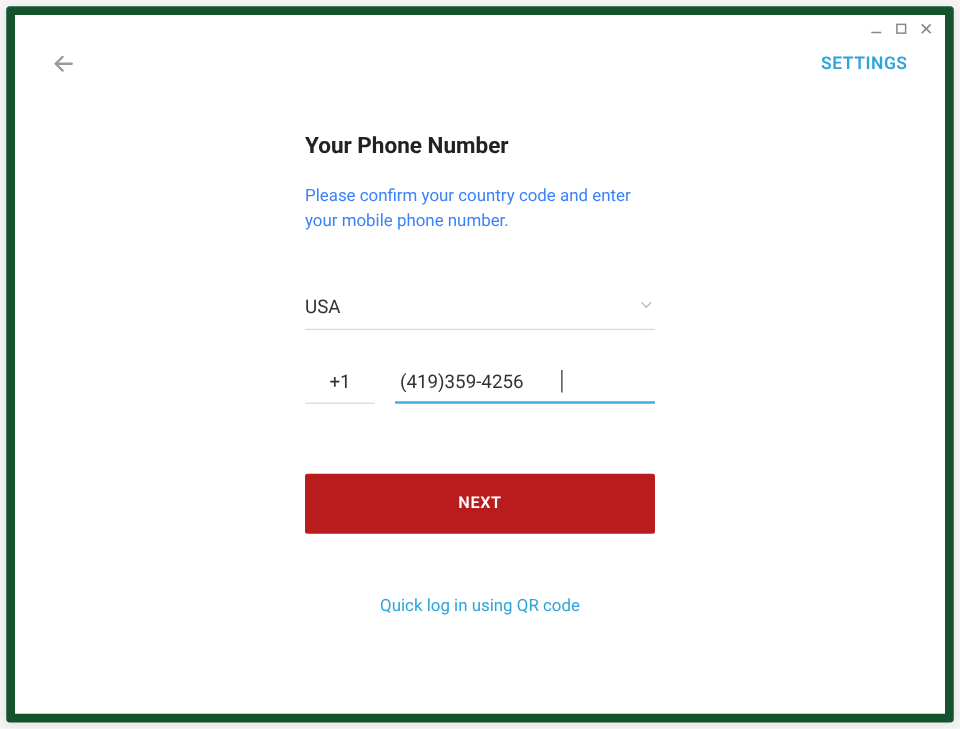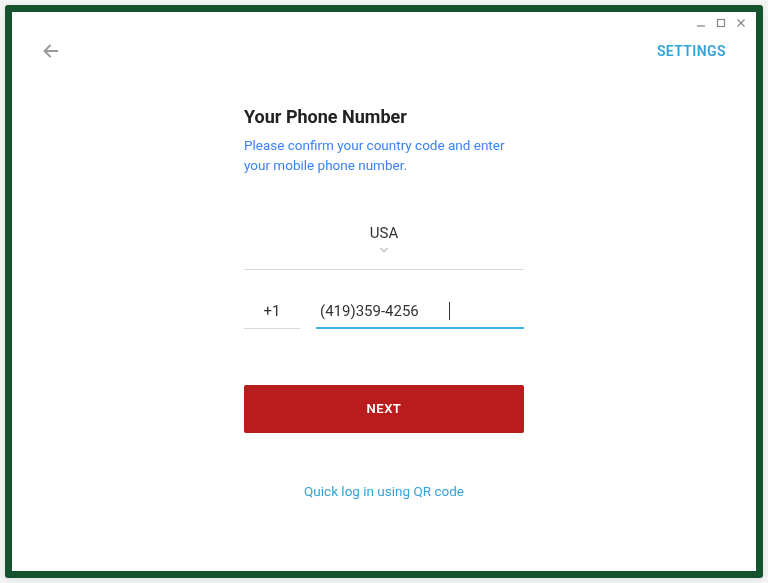--- a/index.html
+++ b/index.html
@@ -5,23 +5,23 @@
     * { box-sizing: border-box; margin: 0; padding: 0; font-family: -apple-system, BlinkMacSystemFont, "Segoe UI", Roboto, "Helvetica Neue", Arial, sans-serif; }
     body { width: 768px; height: 583px; background: #f5f5f5; display: flex; align-items: center; justify-content: center; }
     .window { width: 758px; height: 573px; background: #ffffff; border: 7px solid #14532d; border-radius: 3px; box-shadow: 0 2px 10px rgba(0,0,0,0.08); position: relative; display: flex; flex-direction: column; }
     .window-controls { position: absolute; top: 6px; right: 10px; display: flex; gap: 10px; align-items: center; color: #888; }
     .window-controls span { cursor: pointer; font-size: 14px; line-height: 1; }
     .window-controls svg { display: block; }
     .topbar { display: flex; justify-content: space-between; align-items: center; padding: 28px 30px 0 28px; }
     .back-btn { color: #999; cursor: pointer; display: flex; align-items: center; }
     .settings-link { color: #2fa4da; font-weight: 600; font-size: 14px; letter-spacing: 0.4px; cursor: pointer; }
     .content { width: 280px; margin: 44px auto 0 auto; display: flex; flex-direction: column; }
-    .title { color: #222; font-size: 18px; font-weight: 700; margin-bottom: 8px; }
+    .title { color: #222; font-size: 18px; font-weight: 700; margin-bottom: 20px; }
     .subtitle { color: #3b82f6; font-size: 13.5px; line-height: 1.5; margin-bottom: 48px; }
-    .country-row { display: flex; justify-content: space-between; align-items: center; padding-bottom: 8px; border-bottom: 1px solid #d9d9d9; cursor: pointer; flex-direction: column; }
+    .country-row { display: flex; justify-content: space-between; align-items: center; padding-bottom: 8px; border-bottom: 1px solid #d9d9d9; cursor: pointer; }
     .country-label { color: #333; font-size: 15px; }
     .chevron { color: #bbb; }
     .phone-row { display: flex; gap: 16px; margin-top: 32px; }
     .code-box { width: 56px; border-bottom: 1px solid #d9d9d9; text-align: center; padding-bottom: 8px; color: #333; font-size: 15px; }
     .number-box { flex: 1; border-bottom: 2px solid #3eb1e0; padding-bottom: 7px; padding-left: 4px; color: #333; font-size: 15px; display: flex; align-items: center; gap: 29px; }
     .cursor { display: inline-block; width: 1px; height: 18px; background: #333; margin-left: 1px; }
     .next-btn { margin-top: 56px; background: #b91c1c; color: #fff; border: none; height: 48px; font-size: 13px; font-weight: 600; letter-spacing: 0.5px; cursor: pointer; border-radius: 2px; }
     .qr-link { margin-top: 50px; text-align: center; color: #2fa4da; font-size: 13.5px; cursor: pointer; }
   </style>
 </head>

